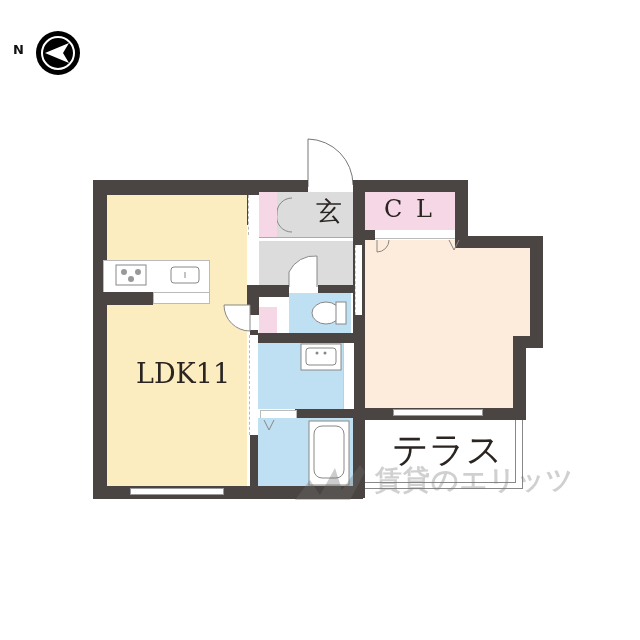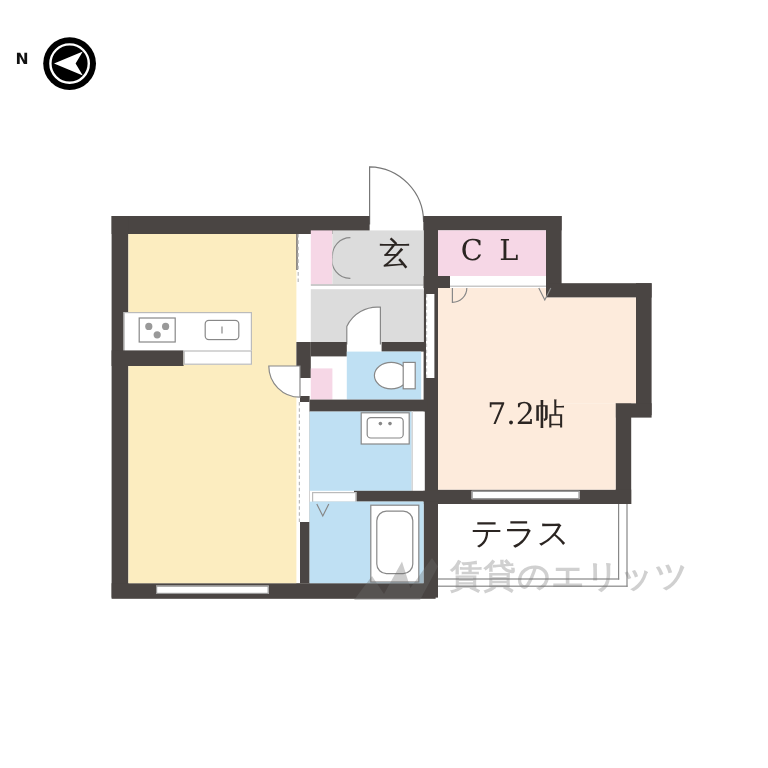--- a/index.html
+++ b/index.html
@@ -54,20 +54,21 @@
   <svg class="abs" style="left:115px;top:264px" width="32" height="22">
     <rect x="1" y="1" width="30" height="20" fill="#fff" stroke="#888"></rect>
     <circle cx="9" cy="8" r="3" fill="#999"></circle>
       <circle cx="23" cy="8" r="3" fill="#999"></circle>
       <circle cx="16" cy="15" r="3" fill="#999"></circle>
   </svg>
   <svg class="abs" style="left:170px;top:266px" width="30" height="18">
     <rect x="1" y="1" width="28" height="16" rx="3" fill="#fff" stroke="#888"></rect>
     <line x1="15" y1="6" x2="15" y2="12" stroke="#888"></line>
   </svg>
+  <div class="label" style="left:136px;top:358px;font-size:27px;">LDK11</div>
 
   <div class="window" style="left:130px;top:488px;width:92px;height:5px;"></div>
 
   <div class="wall" style="left:247px;top:195px;width:8px;height:30px;"></div>
   <div class="room white" style="left:248px;top:195px;width:6px;height:40px;border-left:1px dashed #bbb;"></div>
   <div class="wall" style="left:247px;top:285px;width:12px;height:30px;"></div>
   <div class="wall" style="left:250px;top:330px;width:8px;height:156px;"></div>
   <div class="room white" style="left:249px;top:335px;width:8px;height:100px;border-left:1px dashed #bbb;"></div>
 
   <div class="room pink" style="left:259px;top:192px;width:18px;height:45px;"></div>
@@ -123,25 +124,24 @@
 
   <div class="room yoshitsu" style="left:365px;top:240px;width:90px;height:168px;"></div>
   <div class="room yoshitsu" style="left:455px;top:248px;width:75px;height:88px;"></div>
   <div class="room yoshitsu" style="left:455px;top:336px;width:58px;height:72px;"></div>
   <svg class="abs" style="left:375px;top:238px" width="16" height="16">
     <path d="M2 2 L2 14 A12 12 0 0 0 14 2" fill="none" stroke="#888"></path>
   </svg>
   <svg class="abs" style="left:447px;top:238px" width="14" height="14">
     <path d="M2 2 L7 12 L12 2" fill="none" stroke="#888"></path>
   </svg>
-  <div class="label" style="left:406px;top:328px;font-size:25px;">7.2帖</div>
   <div class="window" style="left:393px;top:409px;width:88px;height:5px;"></div>
   <div class="room white" style="left:355px;top:245px;width:6px;height:70px;border-left:1px dashed #ccc;"></div>
 
   <div class="abs" style="left:365px;top:420px;width:150px;height:62px;border-right:1px solid #888;border-bottom:1px solid #888;background:#fff;"></div>
   <div class="abs" style="left:365px;top:420px;width:157px;height:68px;border-right:1px solid #888;border-bottom:1px solid #888;"></div>
-  <div class="label" style="left:392px;top:426px;font-size:27px;font-family:'DejaVu Sans', sans-serif;">テラス</div>
+  <div class="label" style="left:392px;top:426px;font-size:36px;font-family:'DejaVu Sans', sans-serif;">テラス</div>
 
   <div class="watermark" style="left:375px;top:462px;">賃貸のエリッツ</div>
   <svg class="abs" style="left:290px;top:460px" width="90" height="45">
     <path d="M5 40 L20 20 L30 35 L45 8 L52 30 L70 5 L75 12 L60 40 Z" fill="rgba(110,110,110,0.35)"></path>
   </svg>
 </div>
 
 </body></html>

